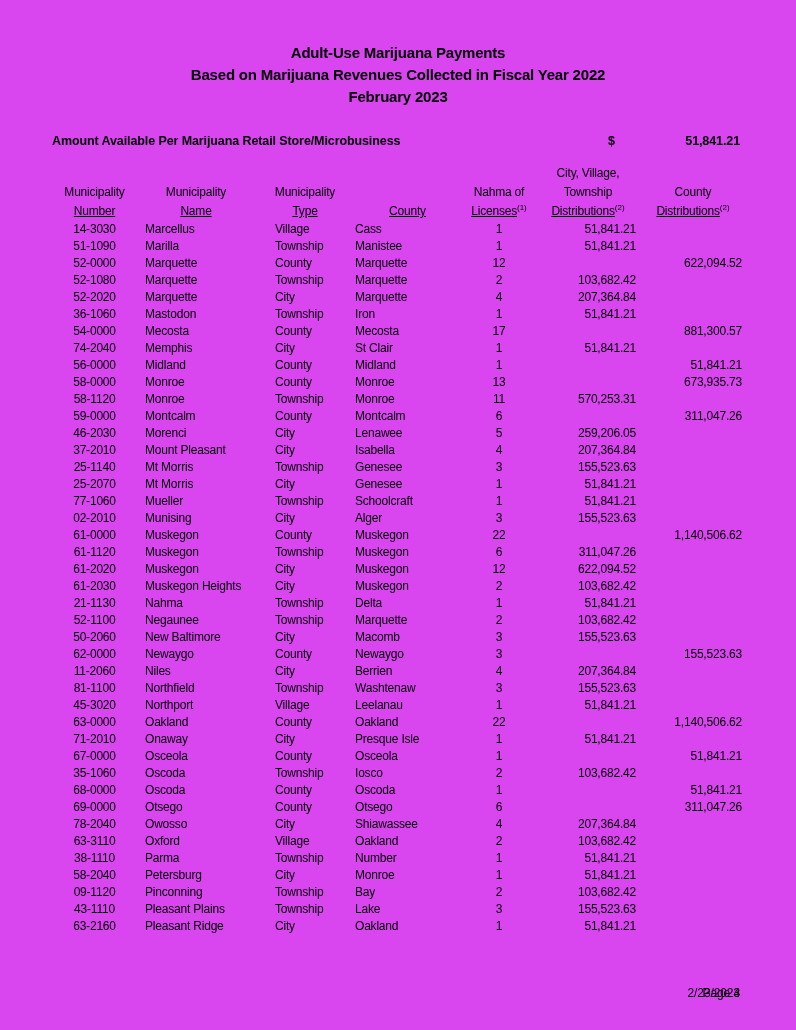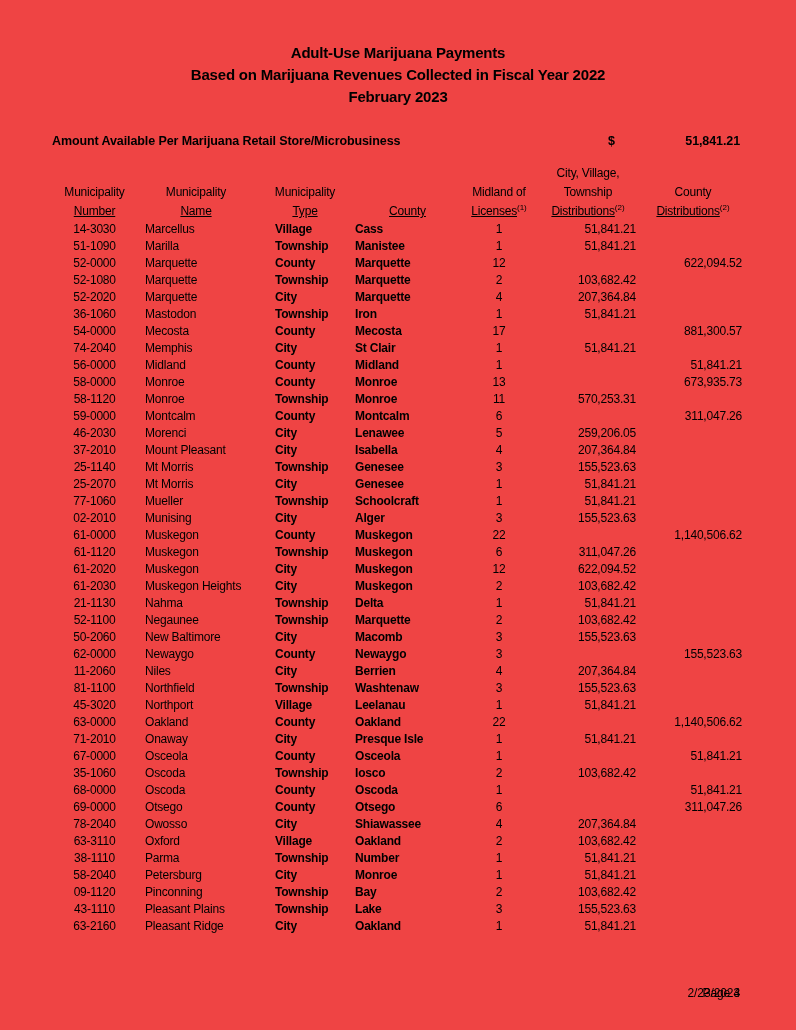--- a/index.html
+++ b/index.html
@@ -1,20 +1,20 @@
 <!DOCTYPE html>
 <html><head>
 <meta charset="utf-8">
 <style>
   html, body { margin: 0; padding: 0; background: #ffffff; }
   .page {
     position: relative;
     width: 796px;
     height: 1030px;
-    background: #ef4444;
+    background: #d946ef;
     color: #000000;
     font-family: "Liberation Sans", sans-serif;
     box-sizing: border-box;
     overflow: hidden;
   }
   .title-block {
     padding-top: 42px;
     text-align: center;
     font-weight: bold;
     font-size: 15px;
@@ -51,22 +51,22 @@
   .payments td {
     font-size: 12px;
     line-height: 17px;
     padding: 0;
     letter-spacing: -0.2px;
     white-space: nowrap;
     overflow: hidden;
   }
   .payments td:nth-child(1) { text-align: center; }
   .payments td:nth-child(2) { text-align: left; padding-left: 8px; }
-  .payments td:nth-child(3) { text-align: left; padding-left: 20px; font-weight: bold; }
-  .payments td:nth-child(4) { text-align: left; font-weight: bold; }
+  .payments td:nth-child(3) { text-align: left; padding-left: 20px; }
+  .payments td:nth-child(4) { text-align: left; }
   .payments td:nth-child(5) { text-align: center; }
   .payments td:nth-child(6) { text-align: right; padding-right: 2px; }
   .payments td:nth-child(7) { text-align: right; padding-right: 6px; }
 
   .u { text-decoration: underline; }
   .payments sup {
     font-size: 8px;
     line-height: 0;
     vertical-align: super;
     letter-spacing: 0;
@@ -124,21 +124,21 @@
           <div><span class="u">Name</span></div>
         </th>
         <th>
           <div>Municipality</div>
           <div><span class="u">Type</span></div>
         </th>
         <th>
           <div><span class="u">County</span></div>
         </th>
         <th>
-          <div>Midland of</div>
+          <div>Nahma of</div>
           <div><span class="u">Licenses</span><sup>(1)</sup></div>
         </th>
         <th>
           <div>City, Village,</div>
           <div>Township</div>
           <div><span class="u">Distributions</span><sup>(2)</sup></div>
         </th>
         <th>
           <div>County</div>
           <div><span class="u">Distributions</span><sup>(2)</sup></div>

